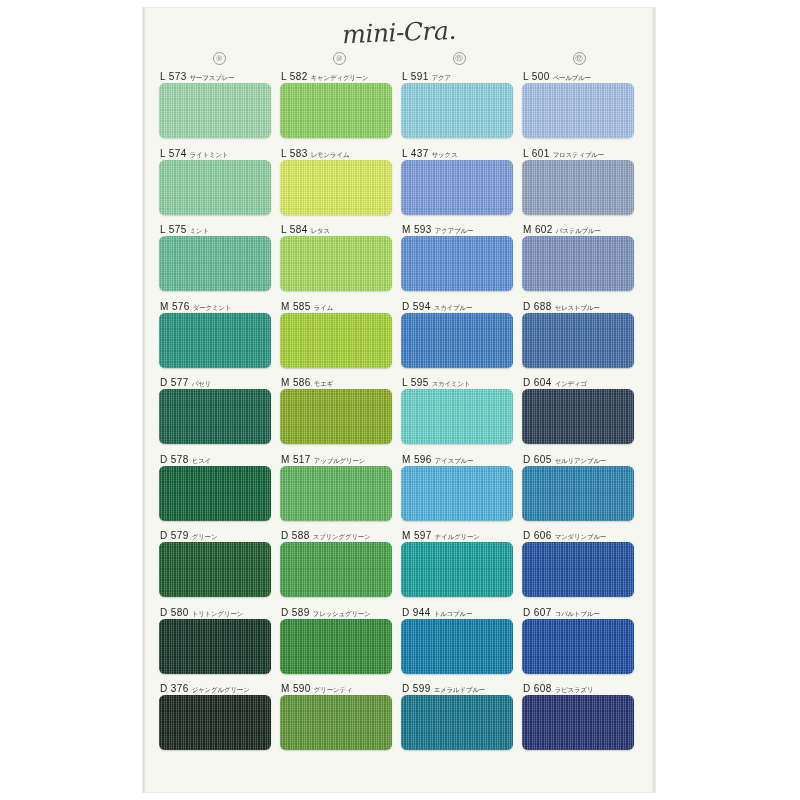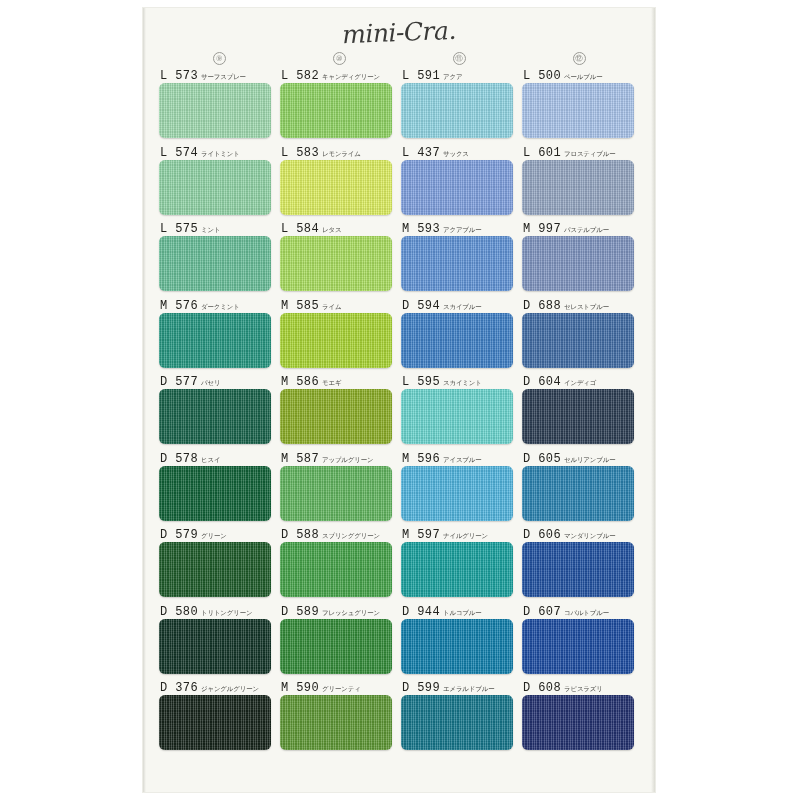--- a/index.html
+++ b/index.html
@@ -68,22 +68,22 @@
   .cell{height:76.5px;position:relative;}
   .lbl{
     height:13px;
     line-height:13px;
     white-space:nowrap;
     font-size:8.5px;
     color:#2c2c2a;
     padding-left:1px;
   }
   .lbl .code{
-    font-family:Liberation Mono, monospace;
-    font-size:12px;
+    font-family:Liberation Sans, sans-serif;
+    font-size:10px;
     letter-spacing:0.4px;
     color:#23231f;
   }
   .lbl .jp{
     font-size:6.5px;
     color:#43433f;
     margin-left:3px;
     letter-spacing:-0.2px;
   }
   .swatch{
@@ -180,21 +180,21 @@
         </div>
         <div class="cell">
           <div class="lbl"><span class="code">M 585</span><span class="jp">ライム</span></div>
           <div class="swatch" style="background: rgb(168, 212, 49);"></div>
         </div>
         <div class="cell">
           <div class="lbl"><span class="code">M 586</span><span class="jp">モエギ</span></div>
           <div class="swatch" style="background: rgb(138, 172, 36);"></div>
         </div>
         <div class="cell">
-          <div class="lbl"><span class="code">M 587</span><span class="jp">アップルグリーン</span></div>
+          <div class="lbl"><span class="code">M 517</span><span class="jp">アップルグリーン</span></div>
           <div class="swatch" style="background: rgb(95, 180, 92);"></div>
         </div>
         <div class="cell">
           <div class="lbl"><span class="code">D 588</span><span class="jp">スプリンググリーン</span></div>
           <div class="swatch" style="background: rgb(67, 162, 71);"></div>
         </div>
         <div class="cell">
           <div class="lbl"><span class="code">D 589</span><span class="jp">フレッシュグリーン</span></div>
           <div class="swatch" style="background: rgb(49, 139, 55);"></div>
         </div>
@@ -244,21 +244,21 @@
       <div class="column">
         <div class="cell">
           <div class="lbl"><span class="code">L 500</span><span class="jp">ペールブルー</span></div>
           <div class="swatch" style="background: rgb(168, 195, 234);"></div>
         </div>
         <div class="cell">
           <div class="lbl"><span class="code">L 601</span><span class="jp">フロスティブルー</span></div>
           <div class="swatch" style="background: rgb(147, 165, 193);"></div>
         </div>
         <div class="cell">
-          <div class="lbl"><span class="code">M 997</span><span class="jp">パステルブルー</span></div>
+          <div class="lbl"><span class="code">M 602</span><span class="jp">パステルブルー</span></div>
           <div class="swatch" style="background: rgb(126, 147, 191);"></div>
         </div>
         <div class="cell">
           <div class="lbl"><span class="code">D 688</span><span class="jp">セレストブルー</span></div>
           <div class="swatch" style="background: rgb(63, 107, 164);"></div>
         </div>
         <div class="cell">
           <div class="lbl"><span class="code">D 604</span><span class="jp">インディゴ</span></div>
           <div class="swatch" style="background: rgb(43, 60, 82);"></div>
         </div>

